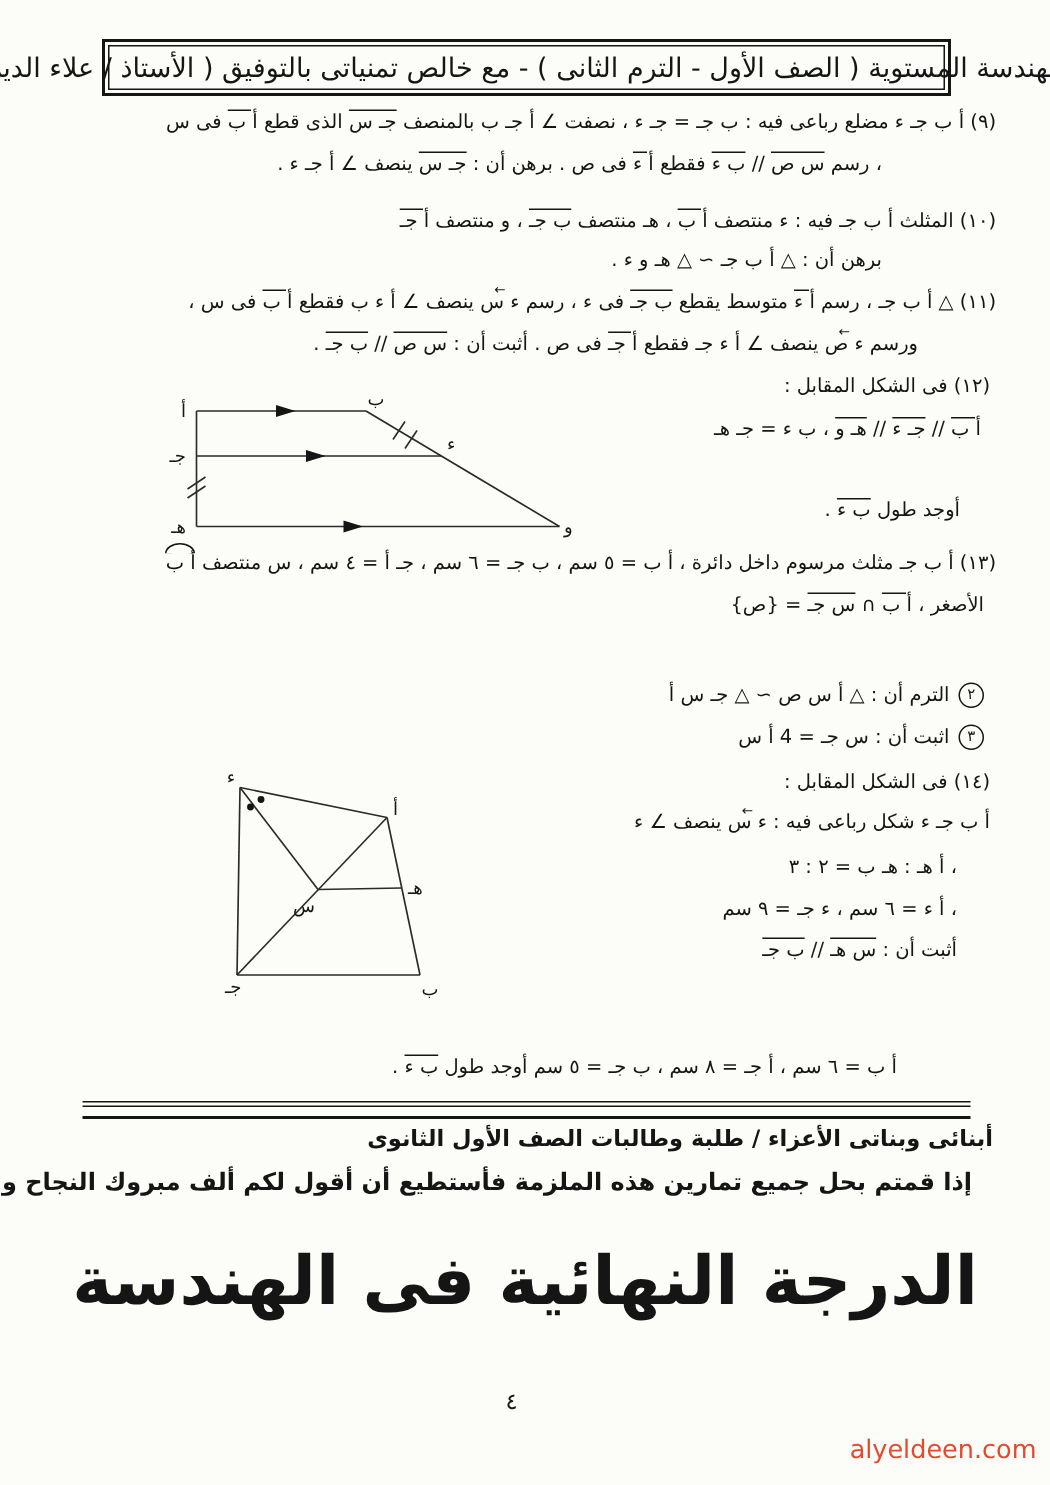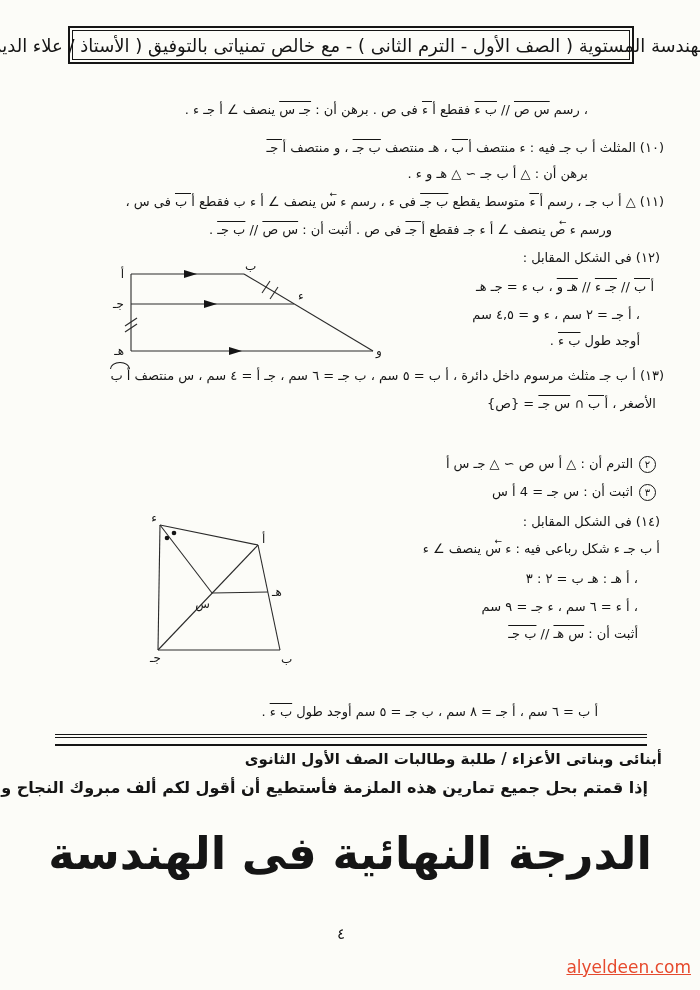--- a/index.html
+++ b/index.html
@@ -21,42 +21,42 @@
   .rule{position:absolute;left:55px;width:592px;border-top:1px solid #151515;height:0;}
   .rule.thick{border-top-width:2px;}
   .footer-line{position:absolute;direction:rtl;white-space:nowrap;font-weight:bold;text-align:center;}
   .big-title{position:absolute;left:0;width:100%;text-align:center;direction:rtl;
              font-weight:bold;font-size:45px;line-height:76px;}
   .fig{position:absolute;}
   .fig line{stroke:#2a2a2a;stroke-width:1.1;fill:none;}
   .fig polygon,.fig circle{fill:#151515;stroke:none;}
   .fig text{font-size:12px;fill:#151515;font-family:"DejaVu Sans",sans-serif;}
   .pagenum{position:absolute;font-size:15px;}
-  .watermark{position:absolute;font-size:17px;text-decoration:underline;}
+  .watermark{position:absolute;font-size:17px;}
 </style>
 </head>
 <body>
 
 <div class="page">
 
   <div class="headerbox">
     <div class="headerbox-inner">مراجعة الهندسة المستوية ( الصف الأول - الترم الثانى ) - مع خالص تمنياتى بالتوفيق ( الأستاذ / علاء الدين يحيى )</div>
   </div>
 
+  <div class="line" style="right:36px;top:72px">(٩) أ ب جـ ء مضلع رباعى فيه : ب جـ = جـ ء ، نصفت ∠ أ جـ ب بالمنصف <span class="ol">جـ س</span> الذى قطع <span class="ol">أ ب</span> فى س</div>
   <div class="line" style="right:112px;top:100px">، رسم <span class="ol">س ص</span> // <span class="ol">ب ء</span> فقطع <span class="ol">أ ء</span> فى ص . برهن أن : <span class="ol">جـ س</span> ينصف ∠ أ جـ ء .</div>
 
   <div class="line" style="right:36px;top:138px">(١٠) المثلث أ ب جـ فيه : ء منتصف <span class="ol">أ ب</span> ، هـ منتصف <span class="ol">ب جـ</span> ، و منتصف <span class="ol">أ جـ</span></div>
   <div class="line" style="right:112px;top:164px">برهن أن : △ أ ب جـ ∼ △ هـ و ء .</div>
 
   <div class="line" style="right:36px;top:192px">(١١) △ أ ب جـ ، رسم <span class="ol">أ ء</span> متوسط يقطع <span class="ol">ب جـ</span> فى ء ، رسم <span class="ray">ء س</span> ينصف ∠ أ ء ب فقطع <span class="ol">أ ب</span> فى س ،</div>
   <div class="line" style="right:88px;top:220px">ورسم <span class="ray">ء ص</span> ينصف ∠ أ ء جـ فقطع <span class="ol">أ جـ</span> فى ص . أثبت أن : <span class="ol">س ص</span> // <span class="ol">ب جـ</span> .</div>
 
   <div class="line" style="right:40px;top:248px">(١٢) فى الشكل المقابل :</div>
   <div class="line" style="right:46px;top:277px"><span class="ol">أ ب</span> // <span class="ol">جـ ء</span> // <span class="ol">هـ و</span> ، ب ء = جـ هـ</div>
-  <div class="line" style="right:60px;top:305px">، أ جـ = ٢ سم ، ء و = ٤,٥ سم</div>
   <div class="line" style="right:60px;top:331px">أوجد طول <span class="ol">ب ء</span> .</div>
 
   <svg class="fig" style="left:86px;top:258px" width="302" height="104" viewBox="0 0 302 104">
     <line x1="45" y1="16" x2="45" y2="93"></line>
     <line x1="45" y1="16" x2="158" y2="16"></line>
     <line x1="158" y1="16" x2="287" y2="93"></line>
     <line x1="45" y1="46" x2="208" y2="46"></line>
     <line x1="45" y1="93" x2="287" y2="93"></line>
     <polygon points="98,12 111,16 98,20"></polygon>
     <polygon points="118,42 131,46 118,50"></polygon>

